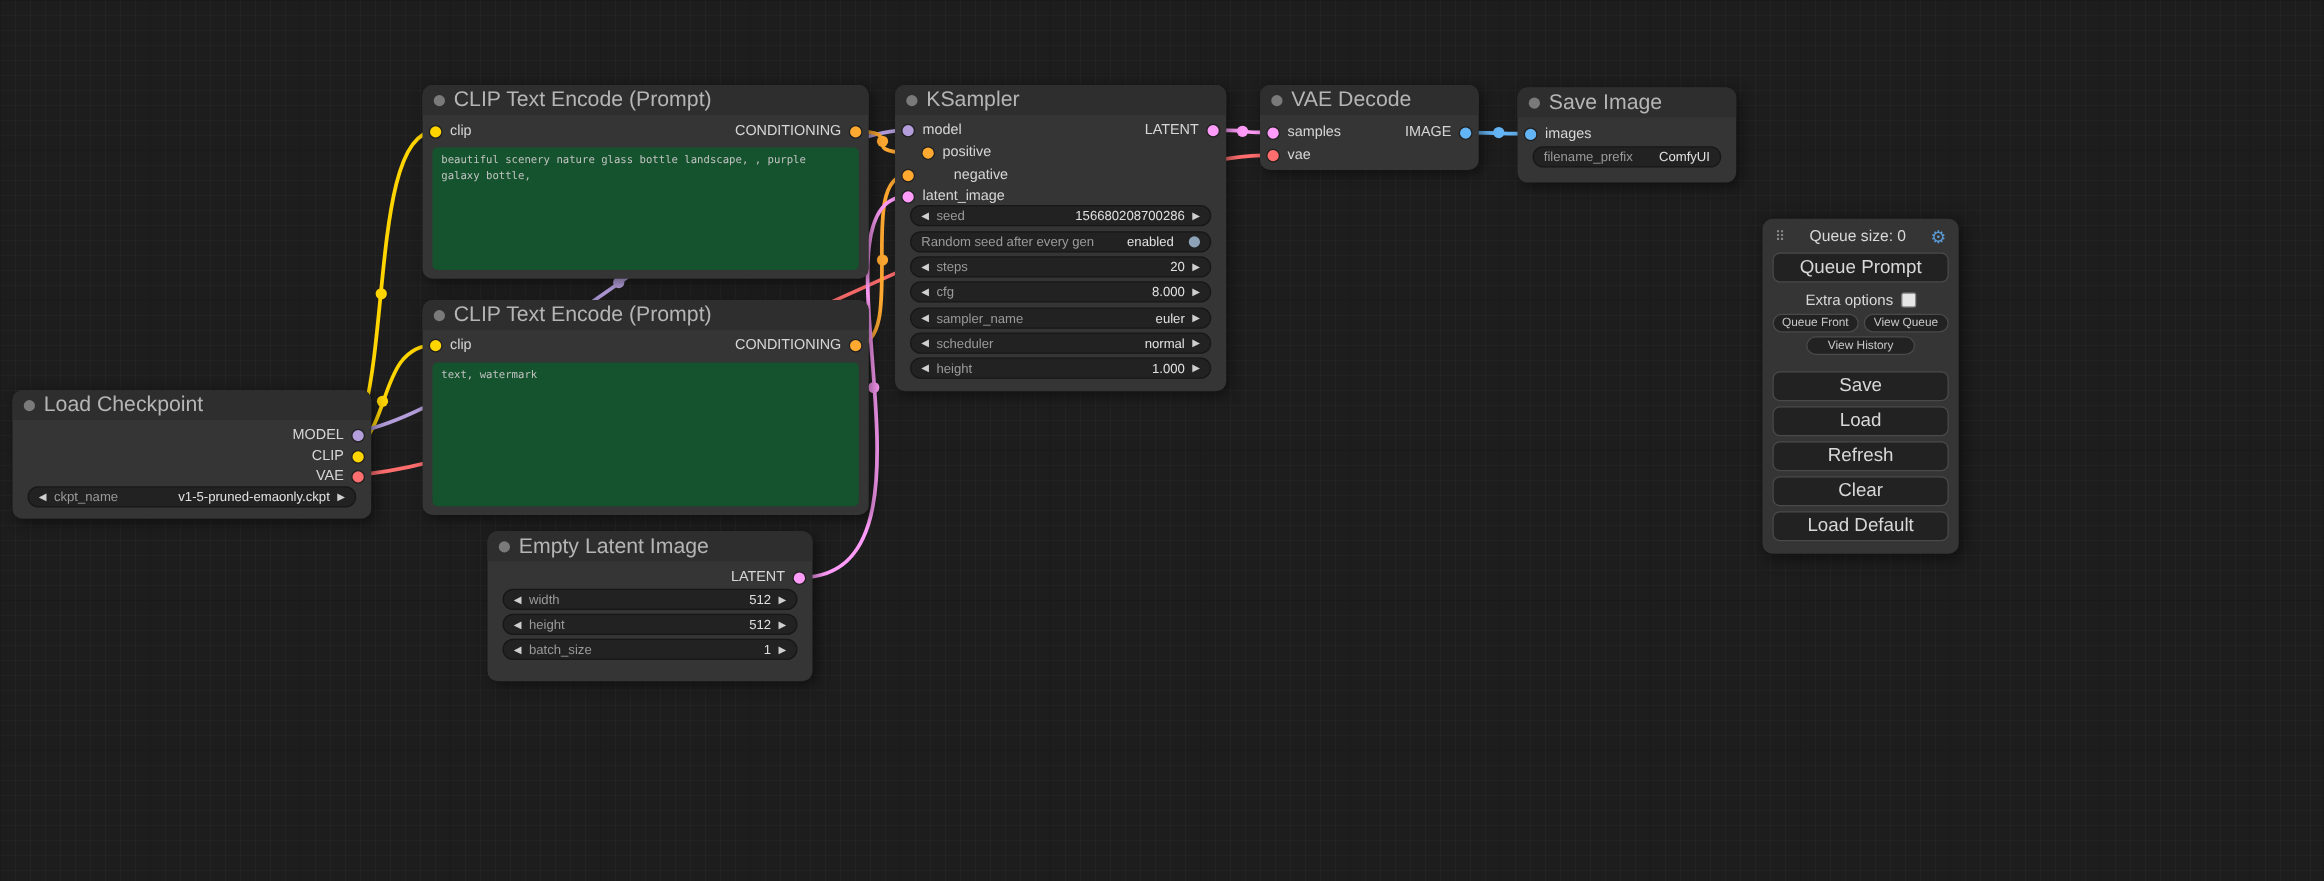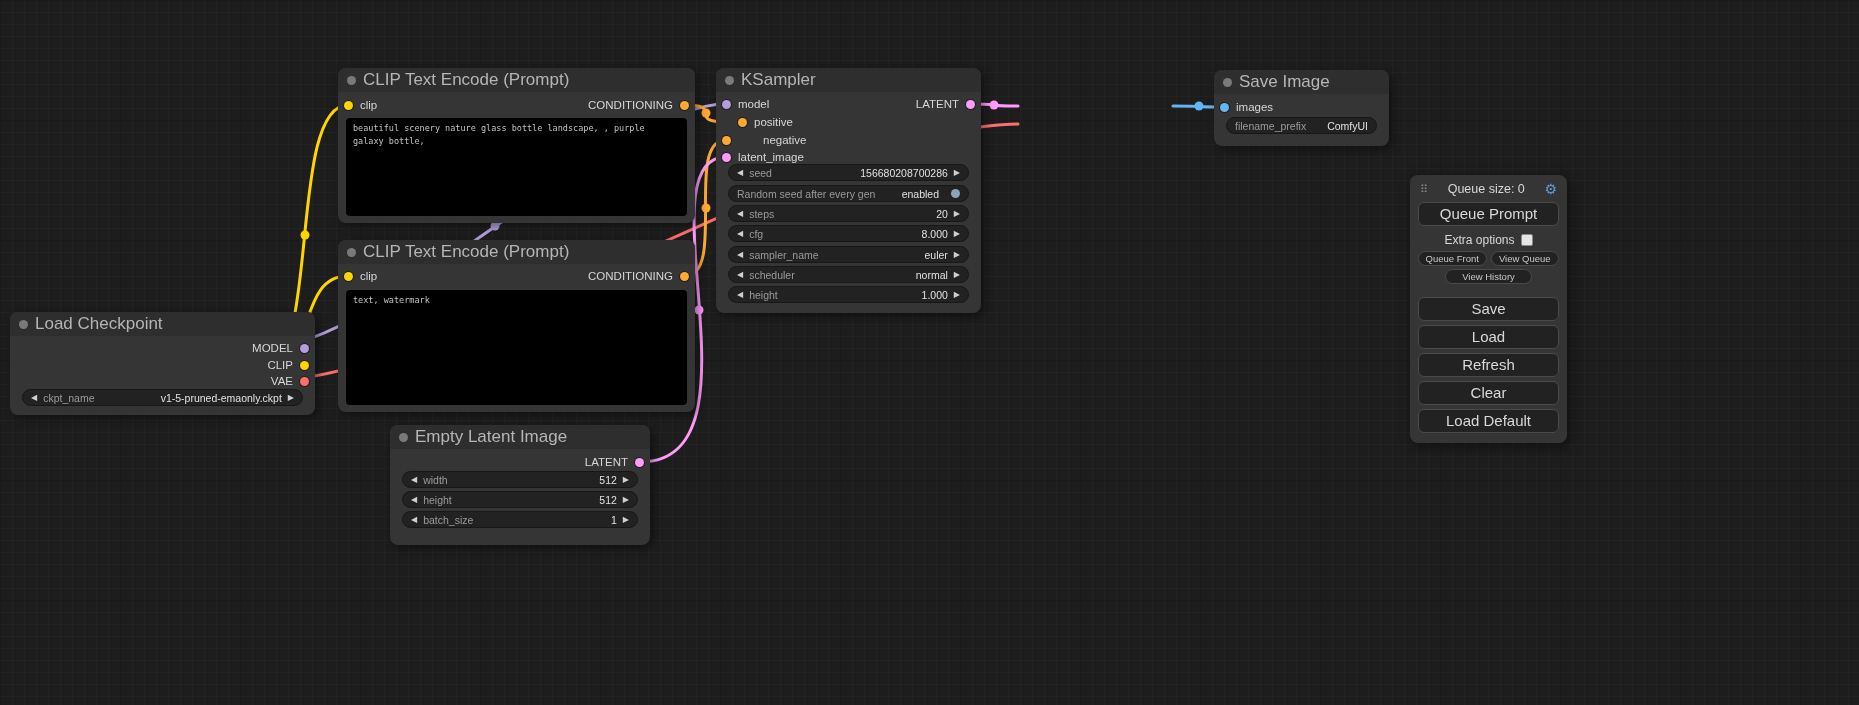--- a/index.html
+++ b/index.html
@@ -26,21 +26,21 @@
   .slot.in{left:6px;}
   .slot.out{right:6px;flex-direction:row-reverse;}
   .sdot{width:9px;height:9px;border-radius:50%;box-shadow:0 0 0 1px rgba(0,0,0,.4);flex:none;}
   .widget{position:absolute;left:12px;right:12px;height:17px;background:#222;
           border:1px solid #171717;border-radius:9px;display:flex;align-items:center;
           padding:0 8px;font-size:10.5px;color:#9a9a9a;gap:6px;box-sizing:border-box;
           white-space:nowrap;overflow:hidden;}
   .warrow{color:#cfcfcf;font-size:8px;flex:none;line-height:1;}
   .wval{margin-left:auto;color:#e0e0e0;}
   .ctoggle{width:9px;height:9px;border-radius:50%;background:#8fa3b8;flex:none;margin-left:6px;}
-  .wtext{position:absolute;left:8px;right:8px;background:#000000;border-radius:4px;
+  .wtext{position:absolute;left:8px;right:8px;background:#14532d;border-radius:4px;
          padding:4px 7px;font-family:"DejaVu Sans Mono",monospace;font-size:8.5px;
          line-height:1.5;color:#c2c2c2;white-space:pre-wrap;overflow:hidden;}
   
   .qpanel{position:absolute;left:1410px;top:175px;width:157px;background:#353535;
           border-radius:8px;box-shadow:3px 3px 12px rgba(0,0,0,.5);
           padding:7px 8px 10px;box-sizing:border-box;z-index:10;}
   .qhead{display:flex;align-items:center;justify-content:space-between;
          color:#d8d8d8;font-size:12.5px;margin-bottom:6px;padding:0 2px;}
   .qdrag{color:#8a8a8a;font-size:11px;cursor:move;}
   .qgear{color:#5b9dd9;font-size:14px;cursor:pointer;line-height:1;}
@@ -80,21 +80,21 @@
       <circle cx="495" cy="226" r="4.5" fill="#B39DDB"></circle>
       <circle cx="641" cy="253" r="4.5" fill="#FF6E6E"></circle>
       <circle cx="706" cy="113" r="4.5" fill="#FFA931"></circle>
       <circle cx="706" cy="208" r="4.5" fill="#FFA931"></circle>
       <circle cx="699" cy="310" r="4.5" fill="#FF9CF9"></circle>
       <circle cx="994" cy="105" r="4.5" fill="#FF9CF9"></circle>
       <circle cx="1199" cy="106" r="4.5" fill="#64B5F6"></circle>
     </g>
   </svg>
 
-  <div class="node" style="left:10px;top:312px;width:265px;height:103px;padding-left:40px;">
+  <div class="node" style="left:10px;top:312px;width:287px;height:103px;">
     <div class="ntitle">
       <span class="tdot"></span>
       <span>Load Checkpoint</span>
     </div>
     <div class="slot out" style="top:28px;">
       <span class="sdot" style="background: rgb(179, 157, 219);"></span>
       <span>MODEL</span>
     </div>
     <div class="slot out" style="top:45px;">
       <span class="sdot" style="background: rgb(255, 213, 0);"></span>
@@ -205,20 +205,38 @@
       <span class="warrow">▶</span>
     </div>
     <div class="widget" style="top:218px;">
       <span class="warrow">◀</span>
       <span>height</span>
       <span class="wval">1.000</span>
       <span class="warrow">▶</span>
     </div>
   </div>
 
+  <div class="node" style="left:1008px;top:68px;width:175px;height:68px;">
+    <div class="ntitle">
+      <span class="tdot"></span>
+      <span>VAE Decode</span>
+    </div>
+    <div class="slot in" style="top:30px;">
+      <span class="sdot" style="background: rgb(255, 156, 249);"></span>
+      <span>samples</span>
+    </div>
+    <div class="slot in" style="top:48px;">
+      <span class="sdot" style="background: rgb(255, 110, 110);"></span>
+      <span>vae</span>
+    </div>
+    <div class="slot out" style="top:30px;">
+      <span class="sdot" style="background: rgb(100, 181, 246);"></span>
+      <span>IMAGE</span>
+    </div>
+  </div>
 
   <div class="node" style="left:1214px;top:70px;width:175px;height:76px;">
     <div class="ntitle">
       <span class="tdot"></span>
       <span>Save Image</span>
     </div>
     <div class="slot in" style="top:29px;">
       <span class="sdot" style="background: rgb(100, 181, 246);"></span>
       <span>images</span>
     </div>

